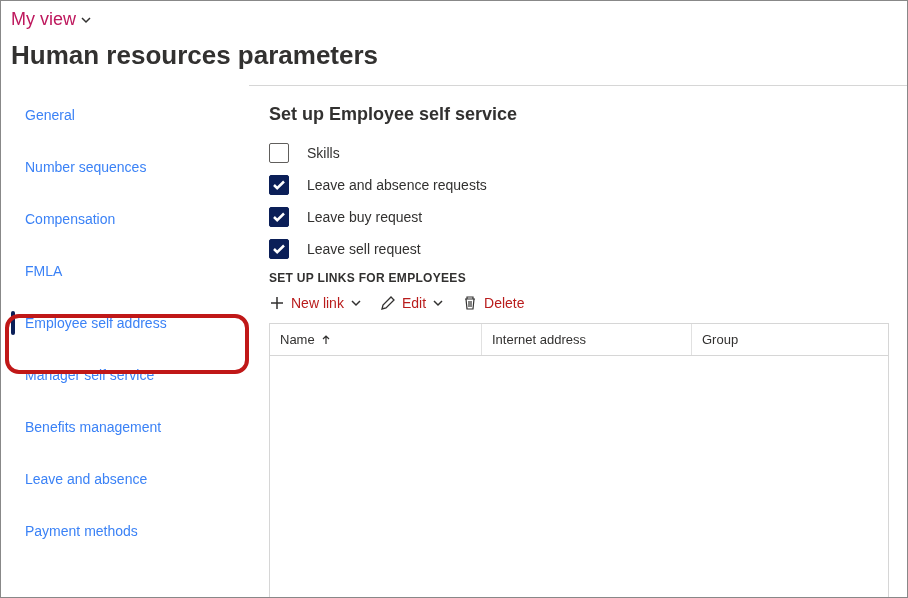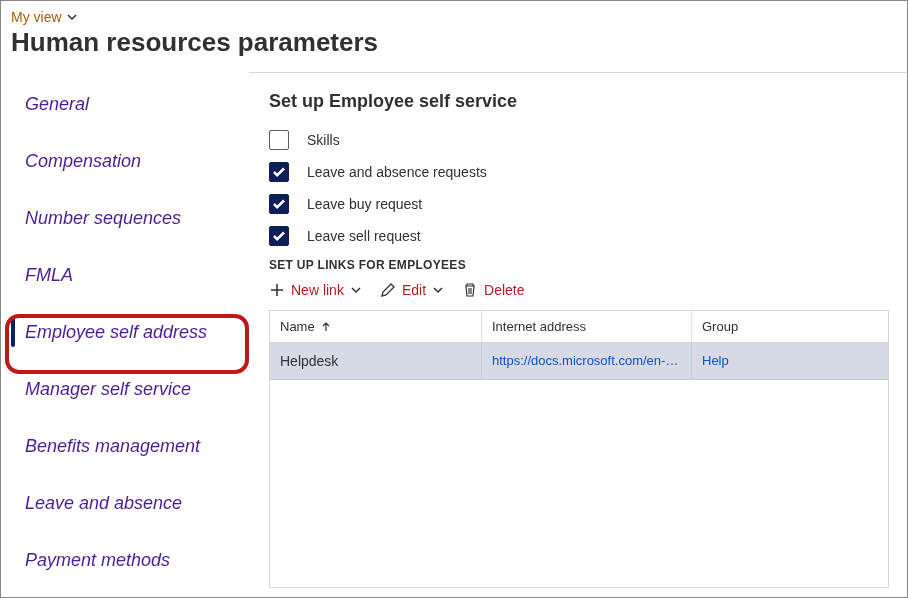--- a/index.html
+++ b/index.html
@@ -8,32 +8,31 @@
   font-size: 14px;
   color: #323130;
   background: #fff;
   width: 908px;
   height: 598px;
   border: 1px solid #888;
   overflow: hidden;
   position: relative;
 }
 .header { padding: 8px 10px 6px; }
-.view-dropdown { font-size: 14px; color: #a16207; display: inline-flex; align-items: center; gap: 4px; cursor: pointer; }
+.view-dropdown { font-size: 18px; color: #be185d; display: inline-flex; align-items: center; gap: 4px; cursor: pointer; }
 .view-dropdown svg { width: 12px; height: 12px; }
-.page-title { font-size: 26px; font-weight: 600; margin-top: 2px; }
+.page-title { font-size: 26px; font-weight: 600; margin-top: 10px; }
 .body { display: flex; height: calc(100% - 62px); }
 .sidebar { width: 248px; padding: 12px 0 0 0; border-right: none; }
 .sidebar-item {
   padding: 18px 20px 18px 24px;
-  font-size: 18px;
-  color: #4c1d95;
+  font-size: 14px;
+  color: #3b82f6;
   cursor: pointer;
   position: relative;
-  font-style: italic;
 }
 .sidebar-item.active {
   background: #fff;
 }
 .sidebar-item.active::before {
   content: "";
   position: absolute;
   left: 10px;
   top: 14px;
   bottom: 14px;
@@ -98,22 +97,22 @@
     <svg viewBox="0 0 12 12">
         <path d="M2 4l4 4 4-4" fill="none" stroke="#323130" stroke-width="1.5"></path>
       </svg>
   </div>
   <h1 class="page-title">Human resources parameters</h1>
 </div>
 
 <div class="body">
   <nav class="sidebar">
     <div class="sidebar-item"><span>General</span></div>
+    <div class="sidebar-item"><span>Number sequences</span></div>
     <div class="sidebar-item"><span>Compensation</span></div>
-    <div class="sidebar-item"><span>Number sequences</span></div>
     <div class="sidebar-item"><span>FMLA</span></div>
     <div class="sidebar-item active"><span>Employee self address</span></div>
     <div class="sidebar-item"><span>Manager self service</span></div>
     <div class="sidebar-item"><span>Benefits management</span></div>
     <div class="sidebar-item"><span>Leave and absence</span></div>
     <div class="sidebar-item"><span>Payment methods</span></div>
   </nav>
 
   <div class="main">
     <h2 class="section-title">Set up Employee self service</h2>
@@ -184,25 +183,20 @@
               <path d="M5 1v8M2 4l3-3 3 3" fill="none" stroke="#323130" stroke-width="1.2"></path>
             </svg>
         </div>
         <div class="th col-url">
           <span>Internet address</span>
         </div>
         <div class="th col-group">
           <span>Group</span>
         </div>
       </div>
-      <div class="tr">
-        <div class="td col-name">Helpdesk</div>
-        <div class="td col-url link">https://docs.microsoft.com/en-u...</div>
-        <div class="td col-group link">Help</div>
-      </div>
     </div>
 
     <hr class="content-divider">
     <h2 class="display-title">Display name</h2>
   </div>
 </div>
 
 <div class="highlight-ring"></div>
 
 </body></html>

